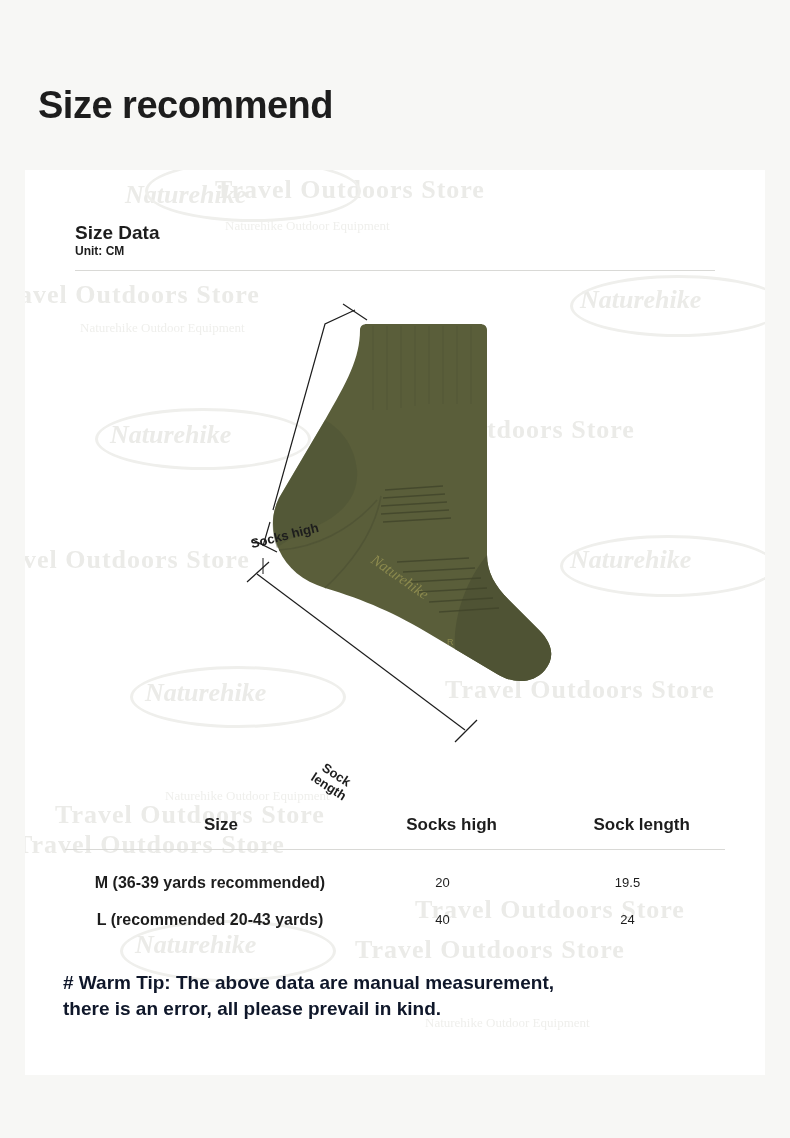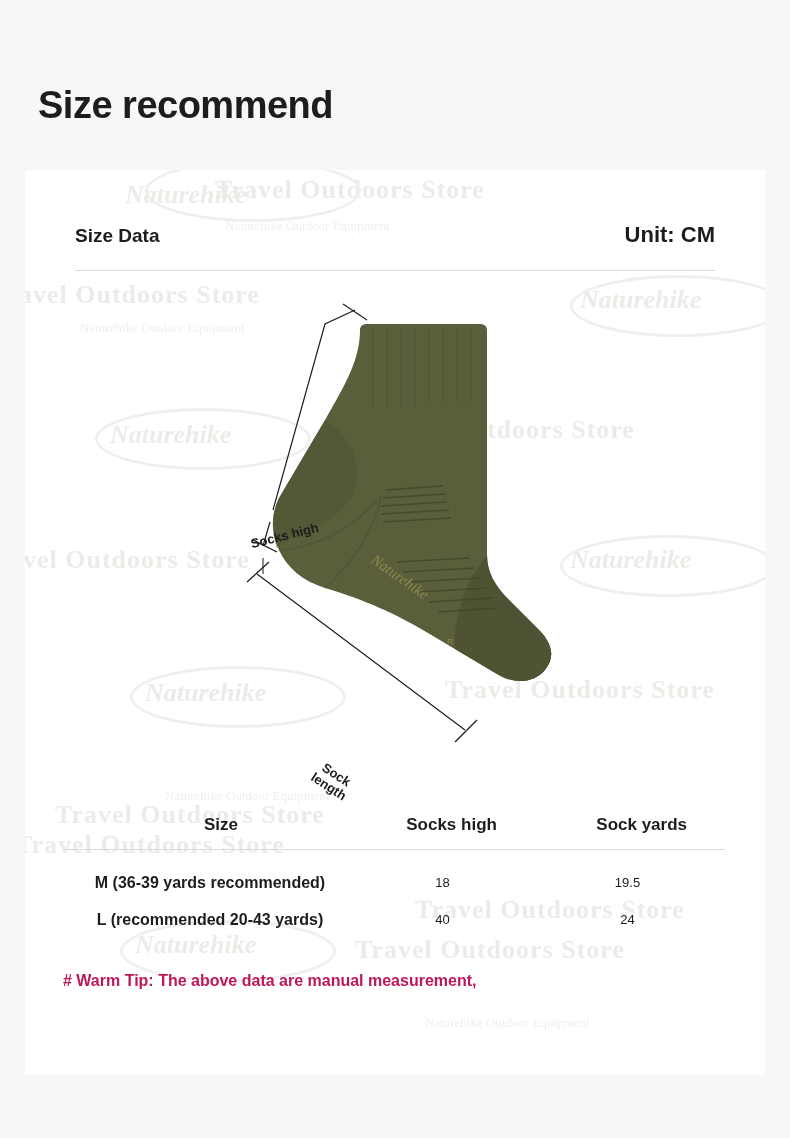--- a/index.html
+++ b/index.html
@@ -91,28 +91,29 @@
   }
 
   .hdr-row {
     position: absolute;
     left: 50px;
     top: 52px;
     width: 640px;
     display: flex;
     justify-content: space-between;
     align-items: baseline;
+    flex-direction: column;
   }
   .hdr-label {
     font-size: 19px;
     font-weight: bold;
     color: #1d1d1d;
   }
   .hdr-unit {
-    font-size: 22px;
+    font-size: 12px;
     font-weight: bold;
     color: #1d1d1d;
   }
   .hdr-rule {
     position: absolute;
     left: 50px;
     top: 100px;
     width: 640px;
     height: 1px;
     background: #d9d9d6;
@@ -189,23 +190,23 @@
     font-size: 13px;
     color: #1d1d1d;
   }
   .row1 { margin-top: 14px; }
 
   .tip {
     position: absolute;
     left: 38px;
     top: 800px;
     width: 680px;
-    font-size: 16px;
-    font-weight: bold;
-    color: #be185d;
+    font-size: 19px;
+    font-weight: bold;
+    color: #0f172a;
     line-height: 1.35;
   }
 </style>
 </head>
 <body>
 
 <div class="page">
 
   <div class="page-title">Size recommend</div>
 
@@ -330,36 +331,37 @@
         <div class="dim-label lbl-sock-length">
           <div>Sock</div>
           <div>length</div>
         </div>
       </div>
 
       <div class="tbl">
         <div class="tbl-head">
           <div class="th c1">Size</div>
           <div class="th c2">Socks high</div>
-          <div class="th c3">Sock yards</div>
+          <div class="th c3">Sock length</div>
         </div>
         <div class="tbl-rule"></div>
 
         <div class="tbl-row row1">
           <div class="td name c1">M (36-39 yards recommended)</div>
-          <div class="td num c2">18</div>
+          <div class="td num c2">20</div>
           <div class="td num c3">19.5</div>
         </div>
 
         <div class="tbl-row">
           <div class="td name c1">L (recommended 20-43 yards)</div>
           <div class="td num c2">40</div>
           <div class="td num c3">24</div>
         </div>
       </div>
 
       <div class="tip">
         <div># Warm Tip: The above data are manual measurement,</div>
+        <div>there is an error, all please prevail in kind.</div>
       </div>
 
     </div>
   </div>
 </div>
 
 </body></html>

